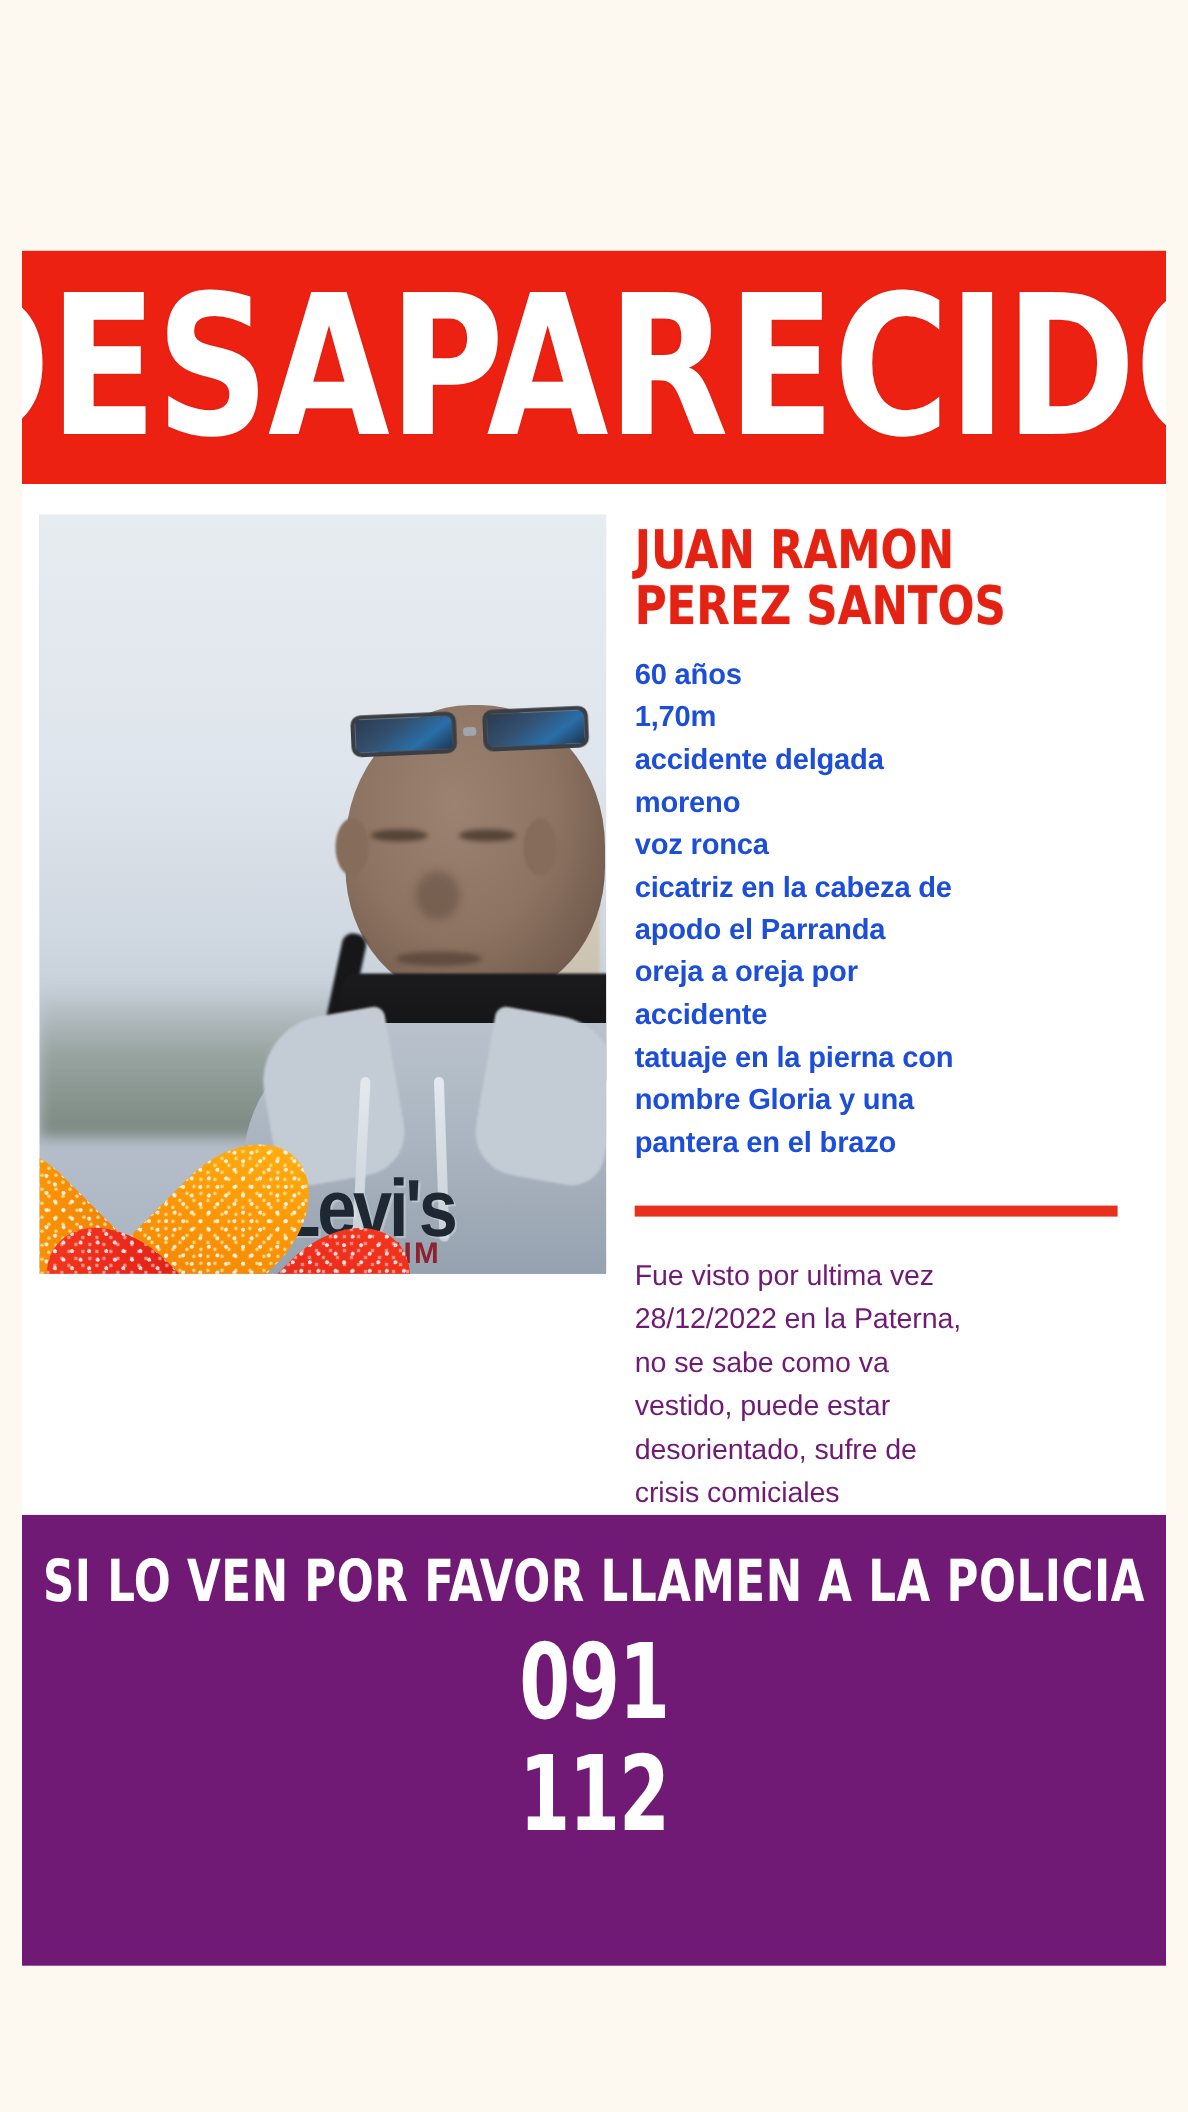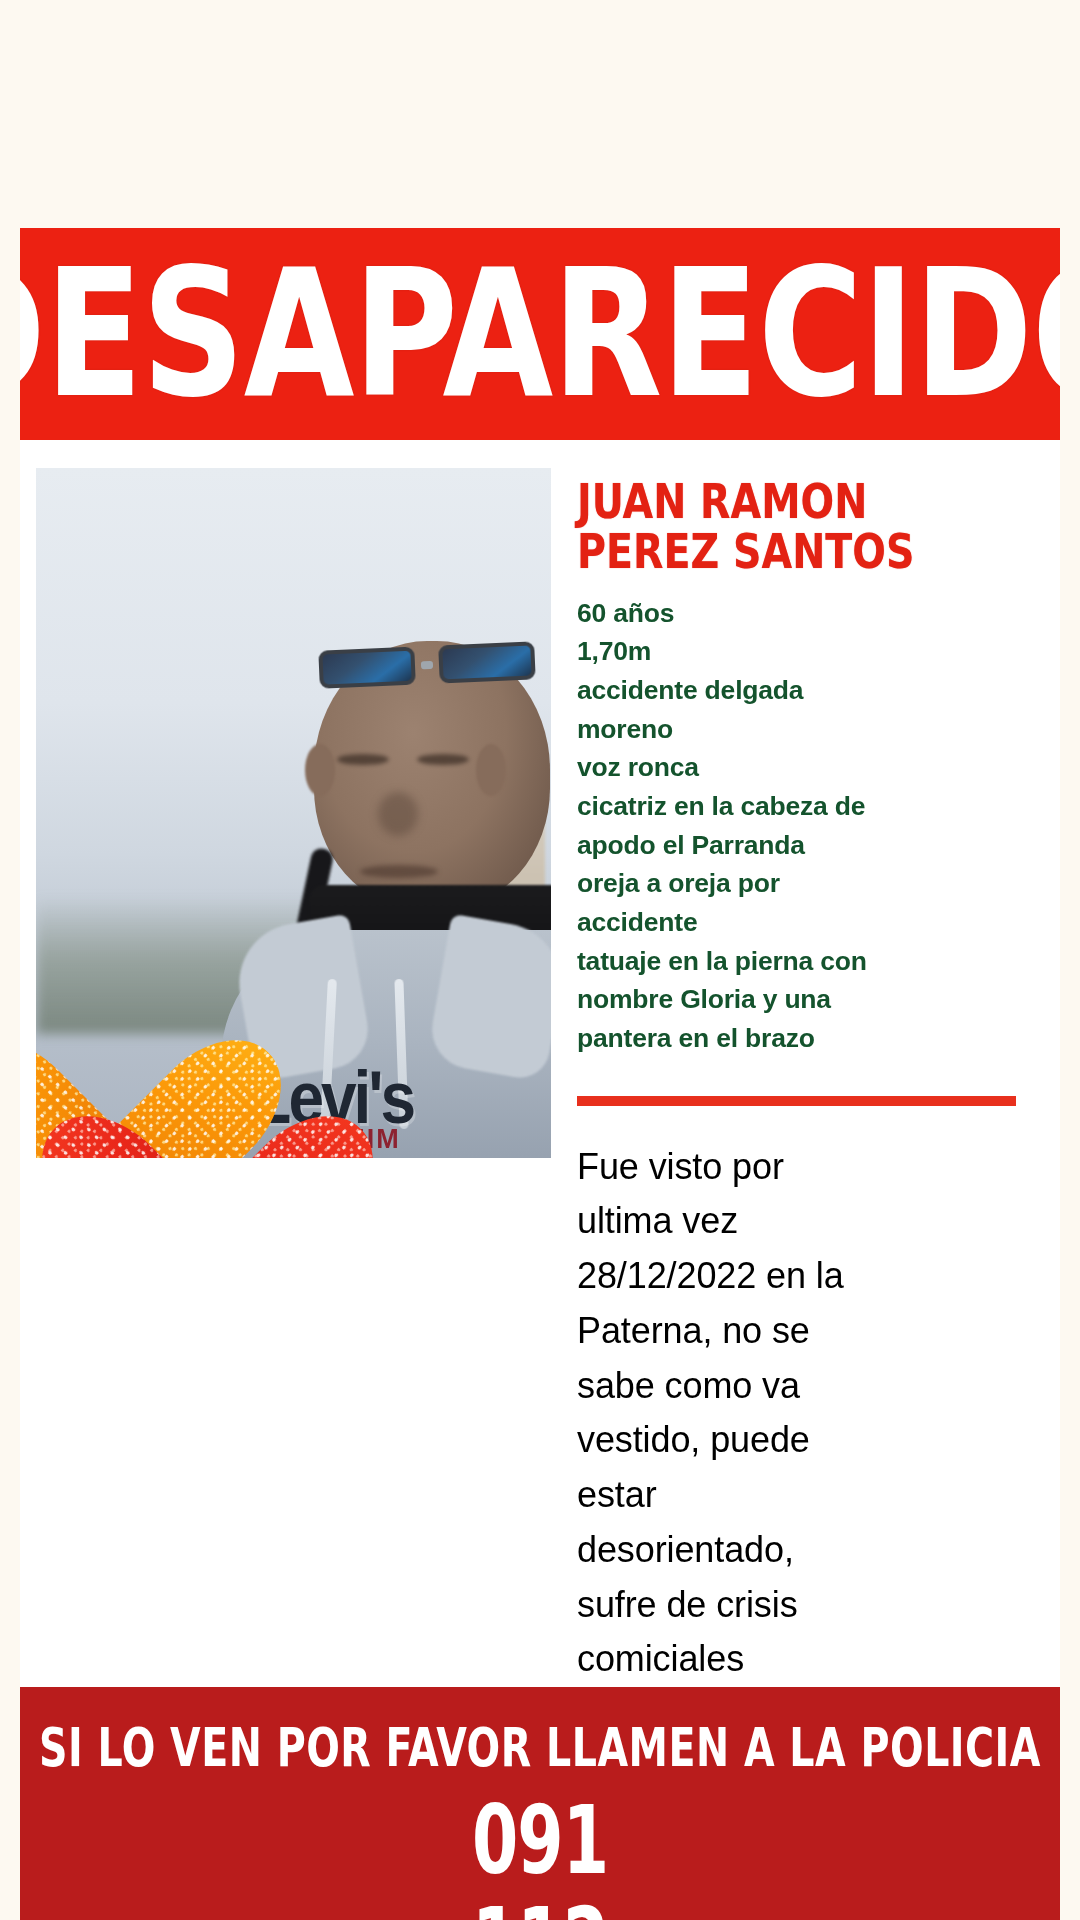--- a/index.html
+++ b/index.html
@@ -239,45 +239,45 @@
     font-size:44px;
     line-height:1.04;
     letter-spacing:0px;
     transform:scaleY(1.1);
     transform-origin:left top;
     margin-bottom:26px;
     text-shadow:0 0 1px rgba(227,34,19,.5);
   }
   .traits {
     list-style:none;
-    color:#14532d;
+    color:#1d4ed8;
     font-size:26.5px;
     font-weight:bold;
     line-height:1.46;
     letter-spacing:-.2px;
   }
   .traits li { white-space:nowrap; }
   .divider {
     height:10px;
     background:#e8301d;
     margin:38px 6px 34px 0;
     width:calc(100% - 6px);
   }
   .last-seen {
-    color:#000000;
-    font-size:36px;
+    color:#701a75;
+    font-size:26px;
     font-weight:normal;
     line-height:1.52;
     letter-spacing:-.1px;
     max-width:300px;
   }
 
   
   .footer-banner {
-    background:#b91c1c;
+    background:#701a75;
     height:410px;
     flex:none;
     display:flex; flex-direction:column;
     align-items:center;
     padding-top:30px;
     overflow:hidden;
   }
   .footer-line {
     color:#ffffff;
     font-family:"Liberation Sans Narrow","DejaVu Sans Condensed","Liberation Sans", sans-serif;

